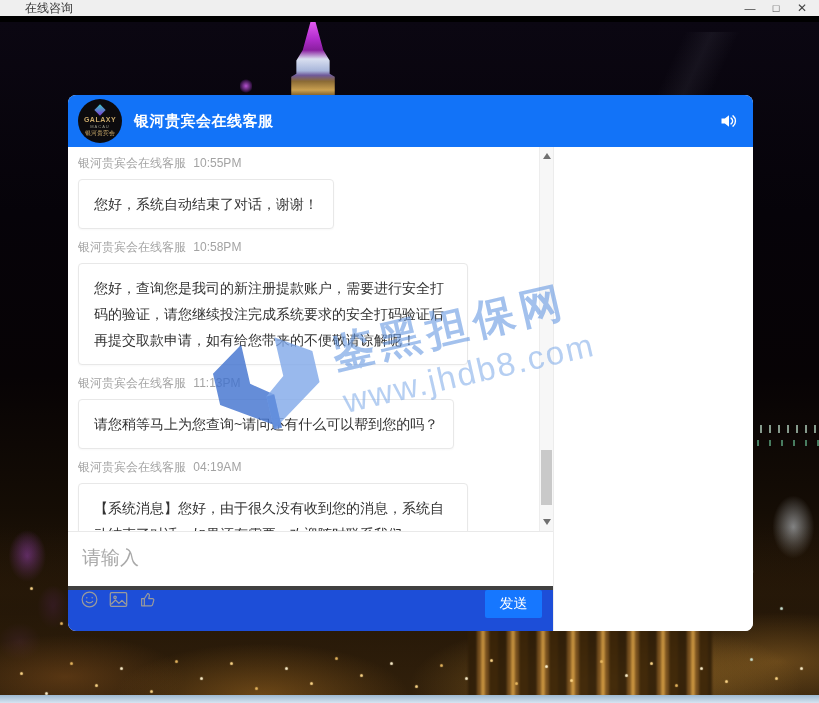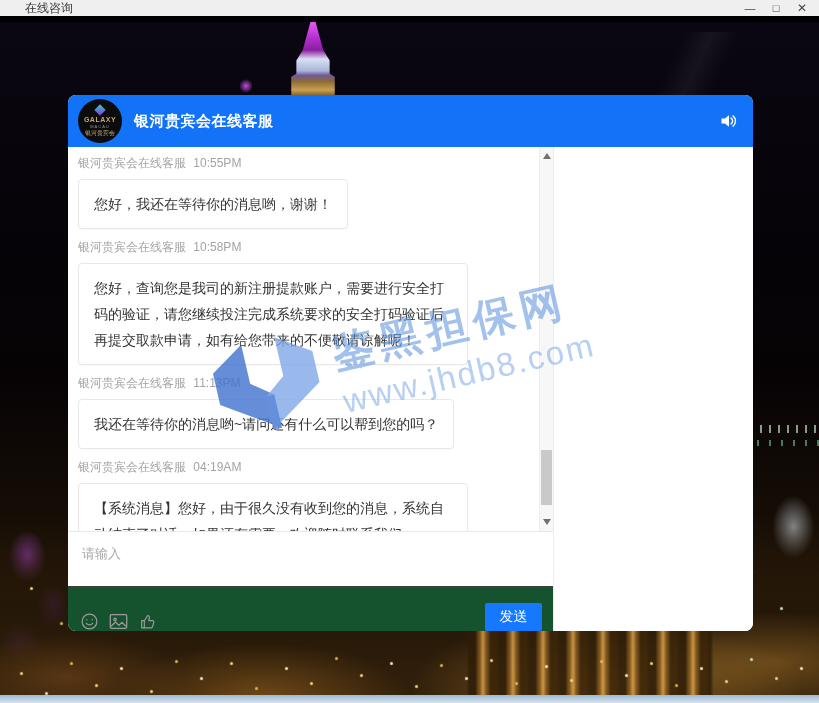--- a/index.html
+++ b/index.html
@@ -101,24 +101,24 @@
   .scrollbar { position:absolute; right:0; top:0; bottom:0; width:14px; background:#f7f7f7; border-left:1px solid #ededed; }
   .sb-up, .sb-down { position:absolute; left:0; width:13px; height:14px; display:flex; align-items:center; justify-content:center; }
   .sb-up { top:2px; } .sb-down { bottom:2px; }
   .tri-up { width:0; height:0; border-left:4px solid transparent; border-right:4px solid transparent; border-bottom:6px solid #707070; }
   .tri-down { width:0; height:0; border-left:4px solid transparent; border-right:4px solid transparent; border-top:6px solid #707070; }
   .sb-thumb { position:absolute; left:1px; top:303px; width:11px; height:55px; background:#c9c9c9; }
 
   
   .input-area { height:54px; background:#fff; }
   .input-area textarea { width:100%; height:100%; border:none; outline:none; resize:none;
-    font-family:"Liberation Sans", sans-serif; font-size:13px; color:#333; padding:13px 12px 0 14px; }
+    font-family:"Liberation Sans", sans-serif; font-size:19px; color:#333; padding:13px 12px 0 14px; }
   .input-area textarea::placeholder { color:#a9a9a9; }
-  .toolbar { height:45px; background:#14532d; border-top:1px solid #404040;
-    display:flex; align-items:flex-end; padding:0 11px 0 12px; gap:9px; }
+  .toolbar { height:45px; background:#1d4ed8; border-top:4px solid #404040;
+    display:flex; align-items:flex-start; padding:0 11px 0 12px; gap:9px; }
   .tool-icon { display:flex; align-items:center; justify-content:center; cursor:pointer; }
   .send-btn { margin-left:auto; width:57px; height:28px; background:#1677ff; color:#fff;
     font-size:14px; border:none; border-radius:2px; cursor:pointer;
     font-family:"Liberation Sans", sans-serif; display:flex; align-items:center; justify-content:center; }
 
   
   .watermark { position:absolute; left:138px; top:262px; display:flex; align-items:flex-start; gap:16px;
     transform:rotate(-13deg); transform-origin:left top; pointer-events:none; z-index:50; }
   .wm-logo { margin-top:-8px; flex:0 0 auto; }
   .wm-text1 { font-size:42px; font-weight:600; letter-spacing:6px; color:rgba(96,148,224,.58); line-height:52px; white-space:nowrap; }
@@ -175,37 +175,37 @@
       <div class="left-col">
 
         <div class="msg-area">
           <div class="msg-scroll">
 
             <div class="msg-group">
               <div class="msg-meta">
                 <span>银河贵宾会在线客服</span>
                 <span class="t">10:55PM</span>
               </div>
-              <div class="bubble">您好，我还在等待你的消息哟，谢谢！</div>
+              <div class="bubble">您好，系统自动结束了对话，谢谢！</div>
             </div>
 
             <div class="msg-group">
               <div class="msg-meta">
                 <span>银河贵宾会在线客服</span>
                 <span class="t">10:58PM</span>
               </div>
               <div class="bubble">您好，查询您是我司的新注册提款账户，需要进行安全打码的验证，请您继续投注完成系统要求的安全打码验证后再提交取款申请，如有给您带来的不便敬请谅解呢！</div>
             </div>
 
             <div class="msg-group">
               <div class="msg-meta">
                 <span>银河贵宾会在线客服</span>
                 <span class="t">11:13PM</span>
               </div>
-              <div class="bubble">我还在等待你的消息哟~请问还有什么可以帮到您的吗？</div>
+              <div class="bubble">请您稍等马上为您查询~请问还有什么可以帮到您的吗？</div>
             </div>
 
             <div class="msg-group">
               <div class="msg-meta">
                 <span>银河贵宾会在线客服</span>
                 <span class="t">04:19AM</span>
               </div>
               <div class="bubble">【系统消息】您好，由于很久没有收到您的消息，系统自动结束了对话。如果还有需要，欢迎随时联系我们。</div>
             </div>
 

